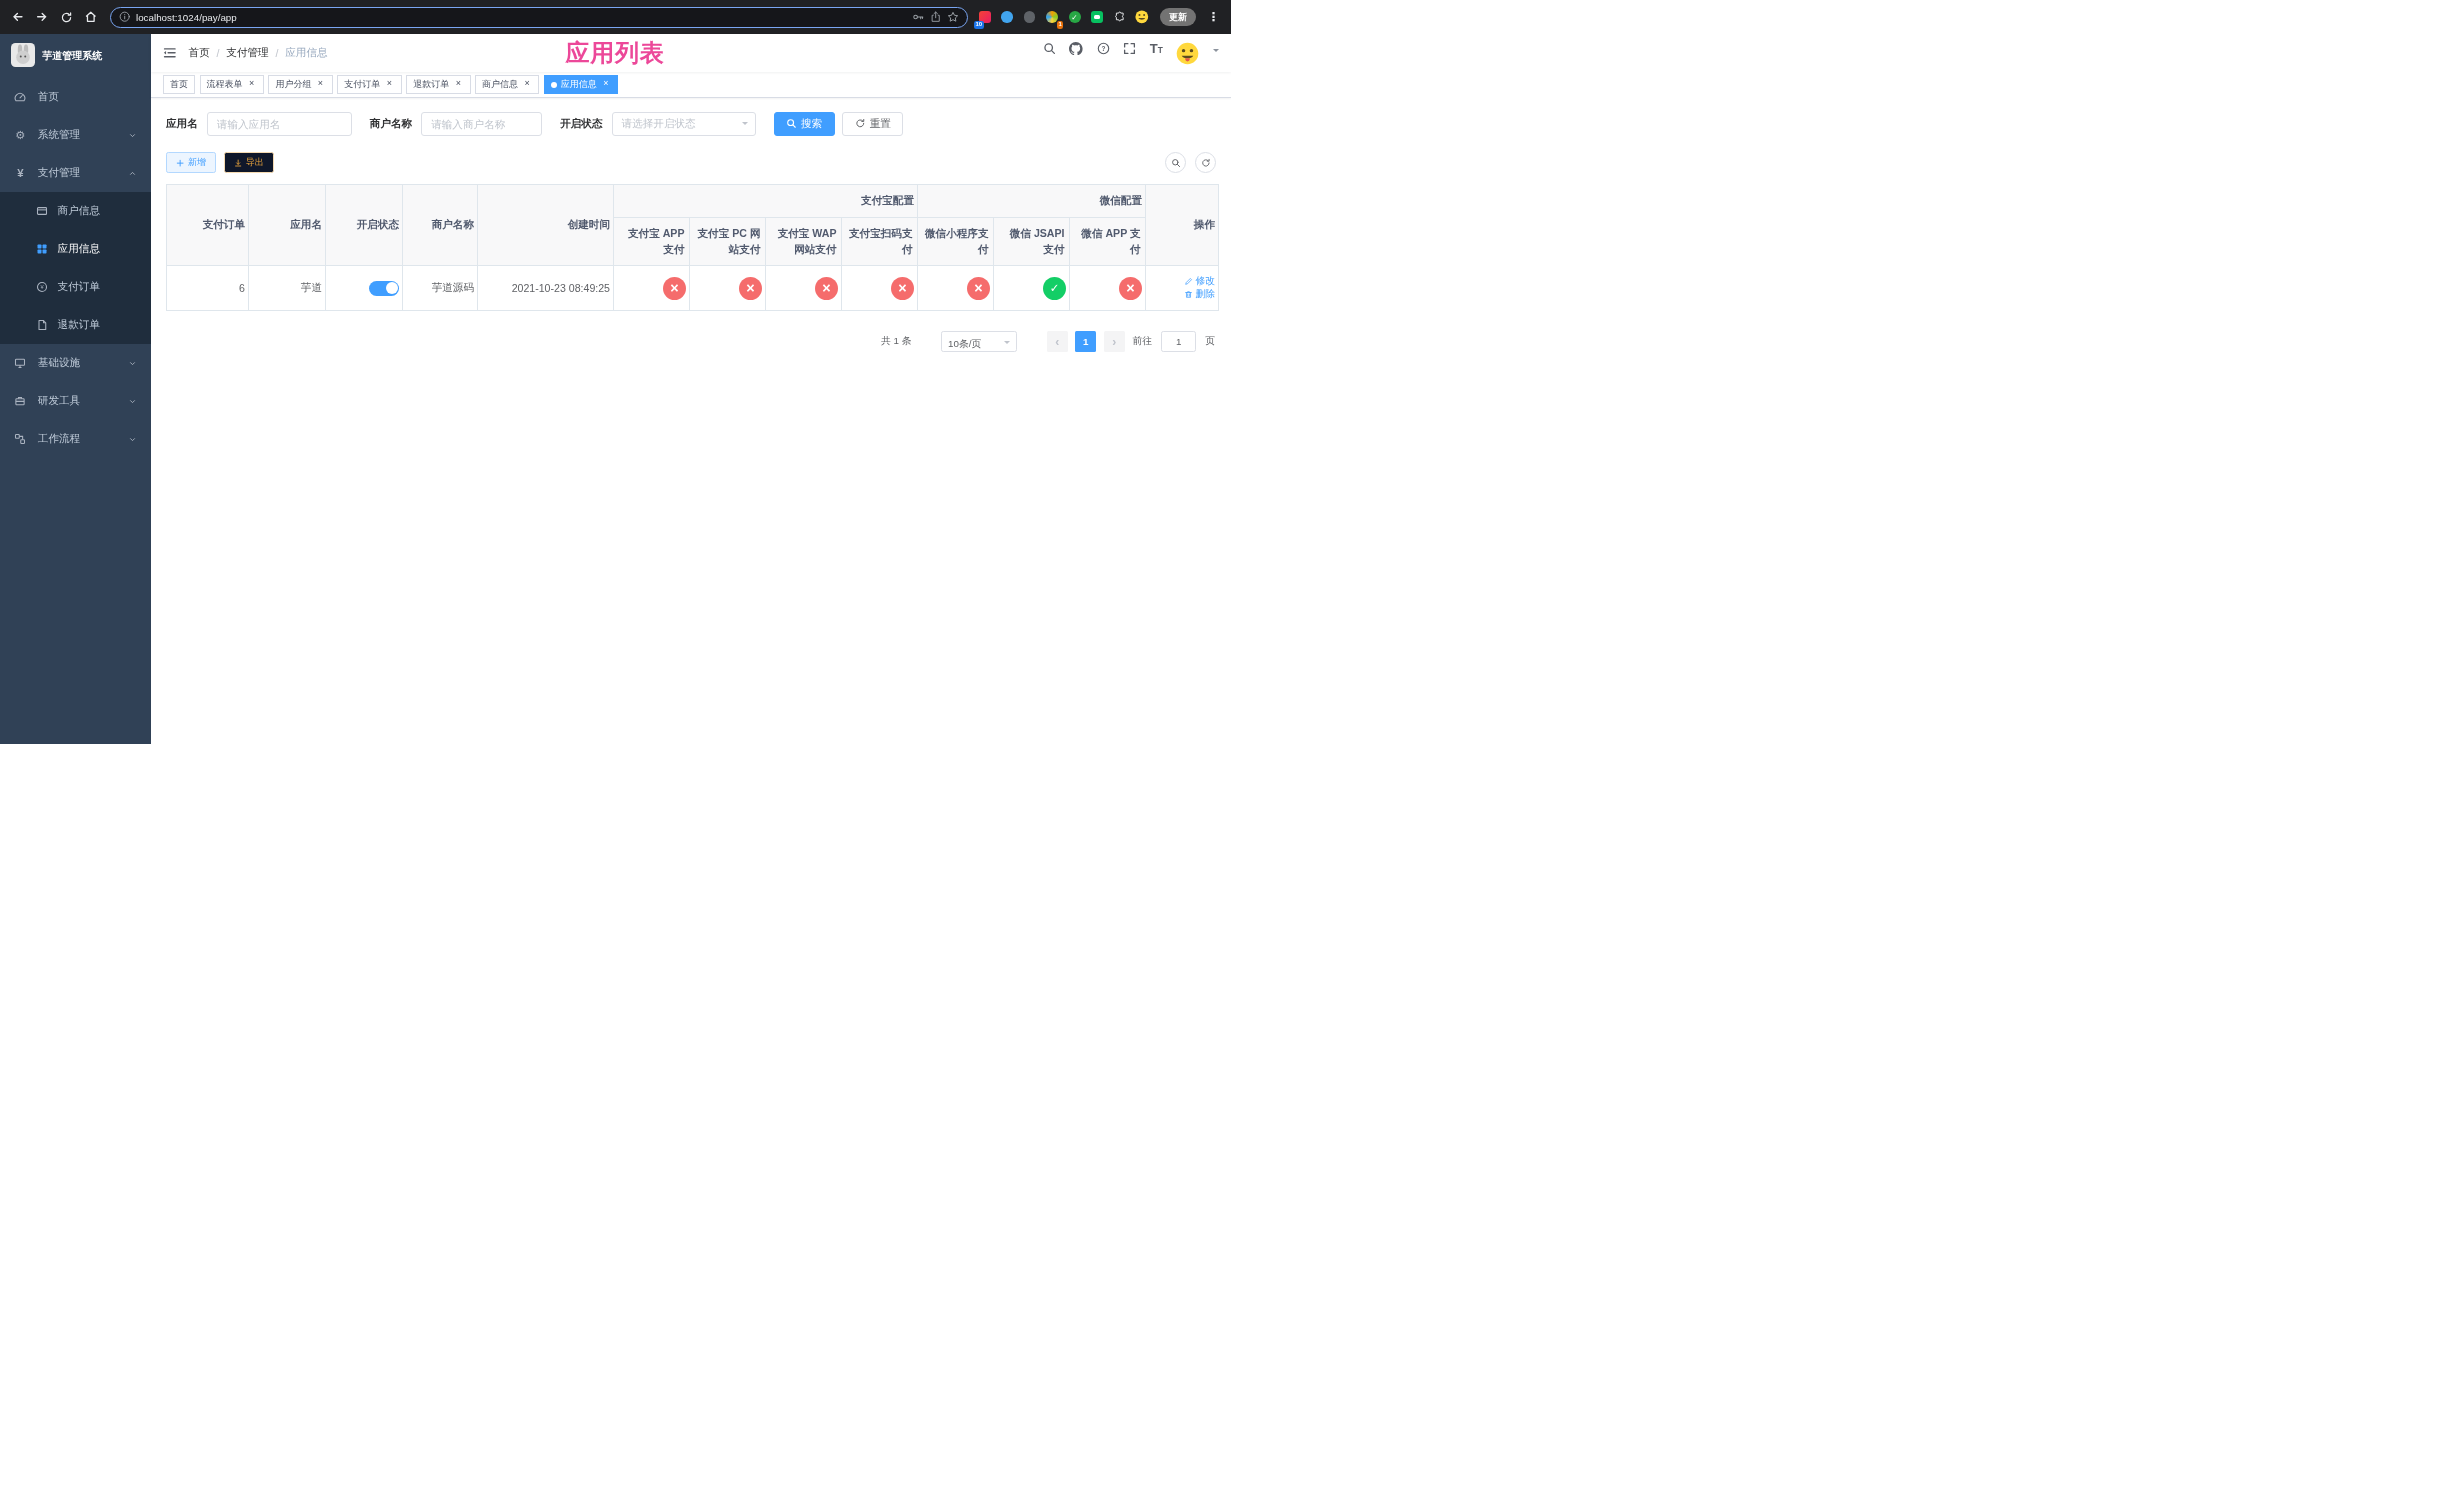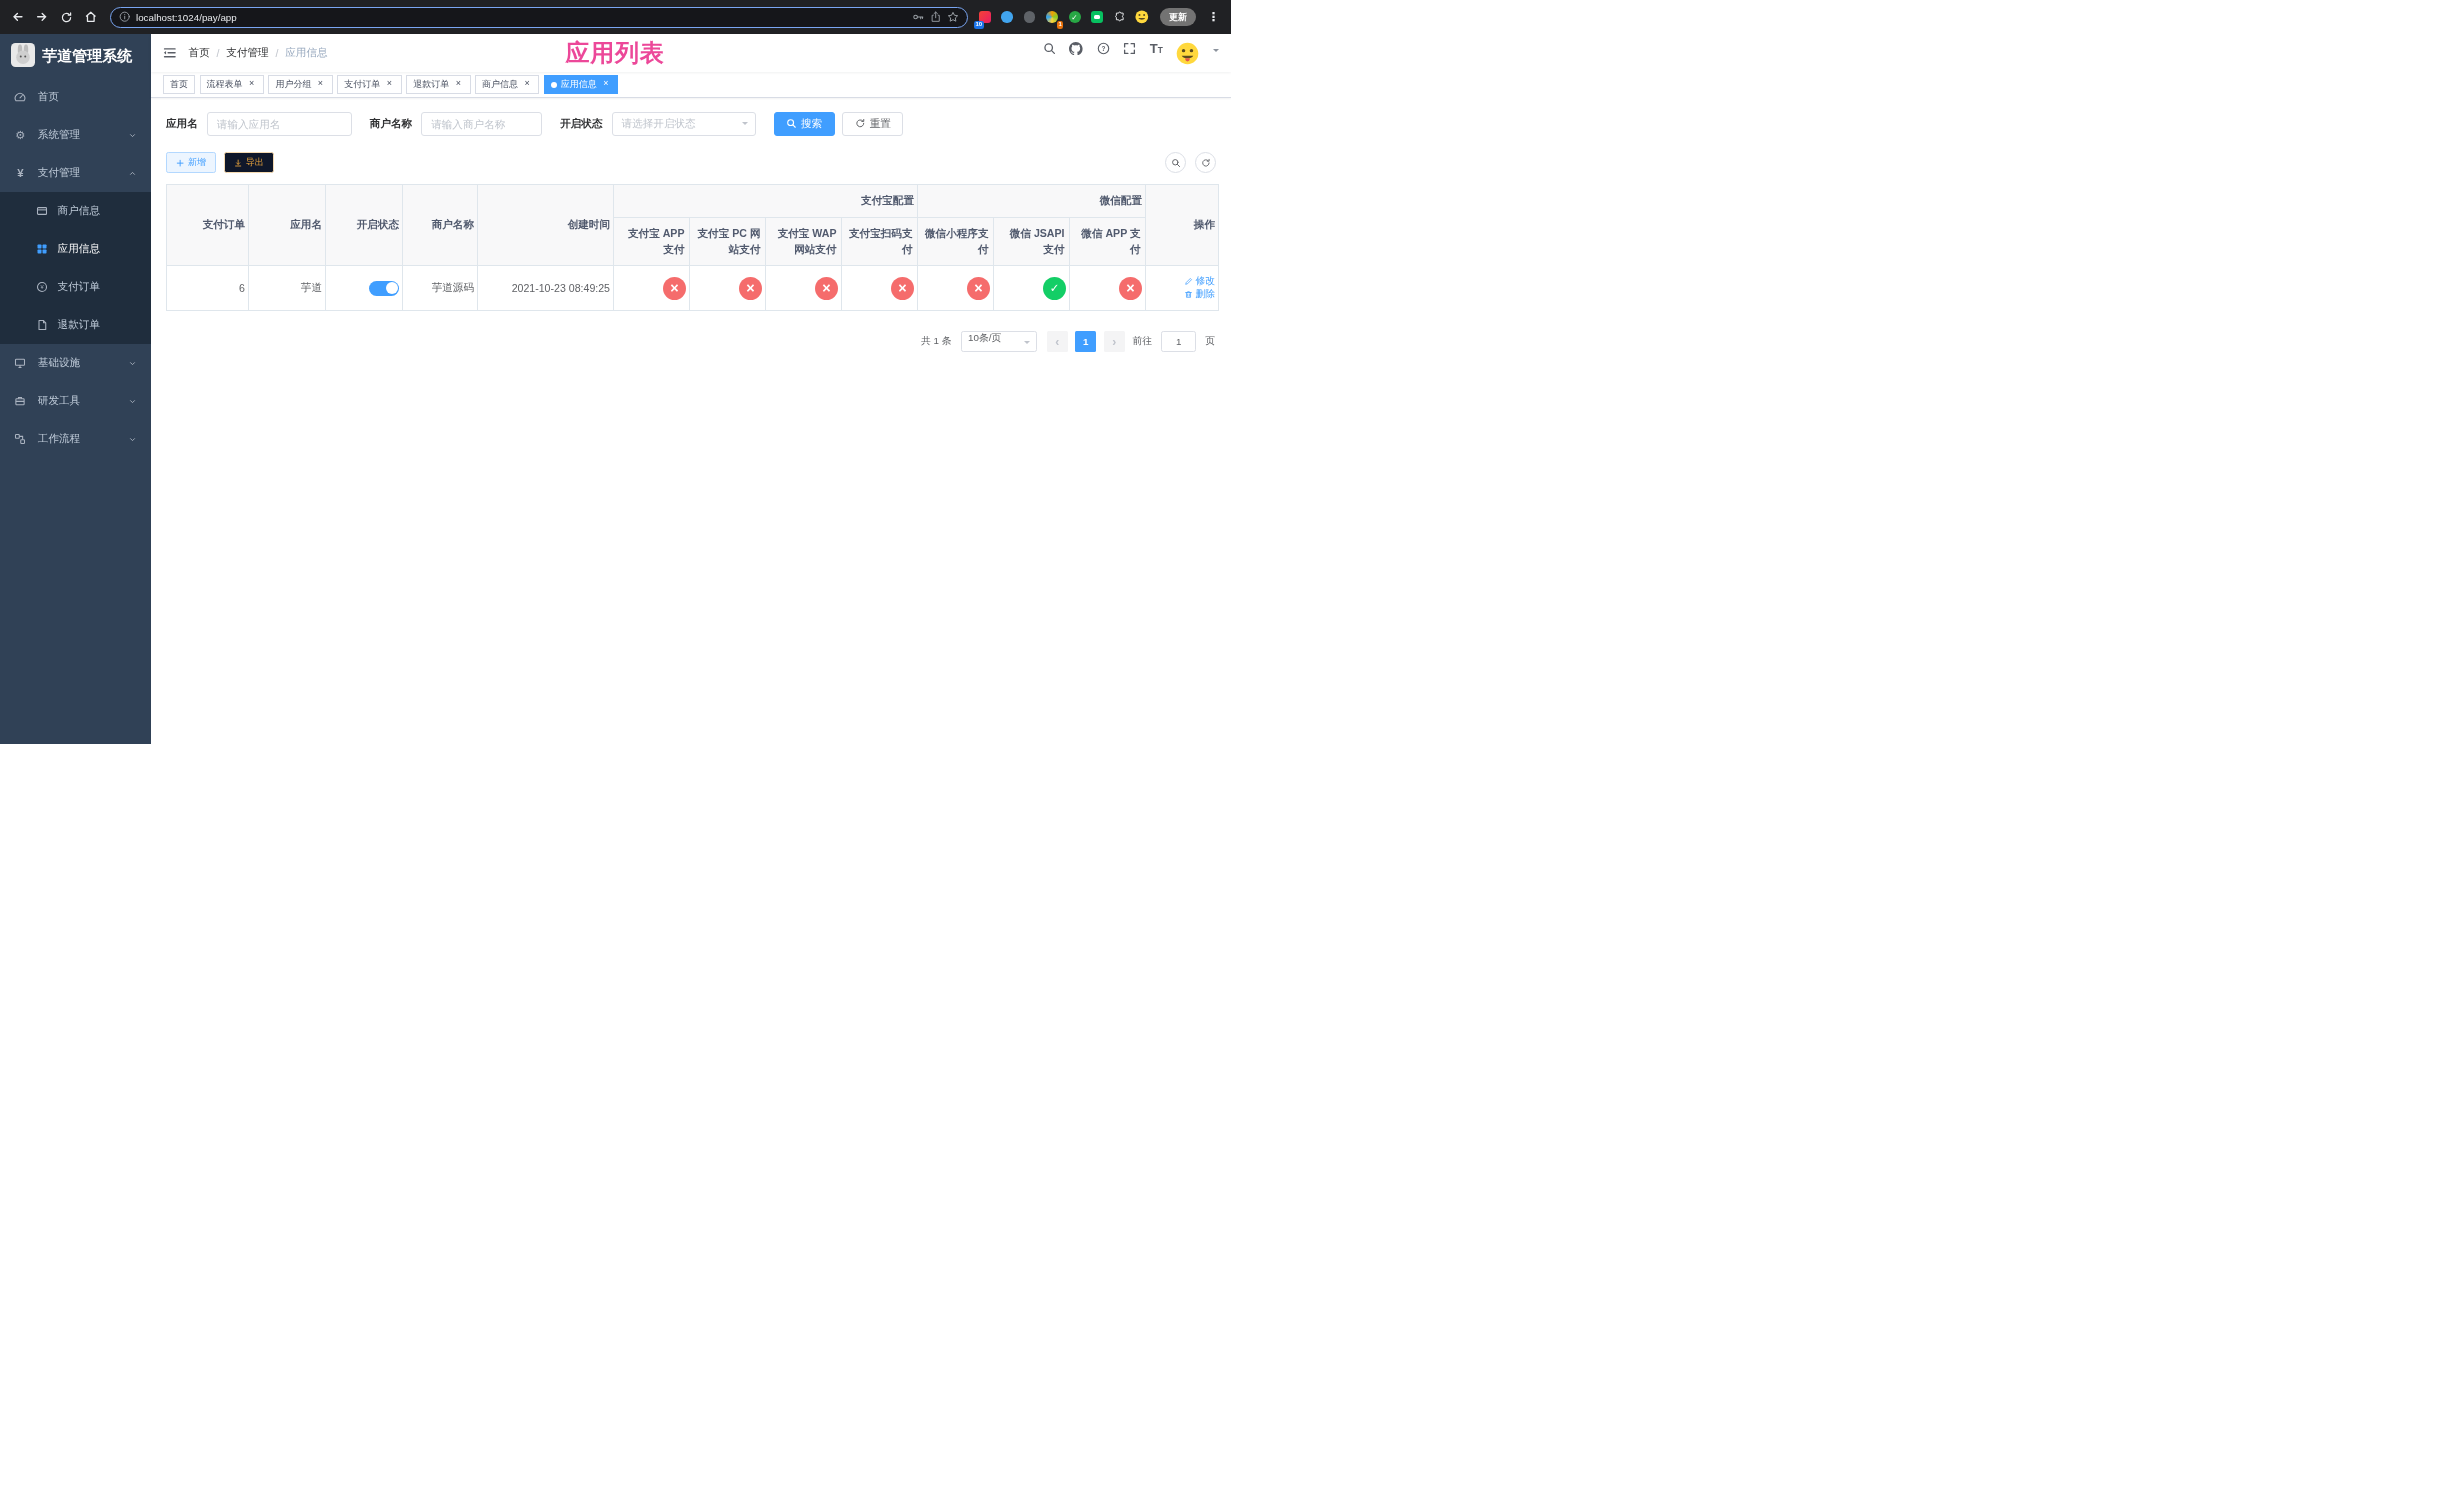--- a/index.html
+++ b/index.html
@@ -25,21 +25,21 @@
   .x-chat::after{content:"";position:absolute;left:3px;top:3.8px;width:6px;height:4.5px;border-radius:1.5px;background:#fff}
   .bdg{position:absolute;bottom:-3px;left:-1.5px;background:#1a73e8;color:#fff;font-size:6px;line-height:7.6px;padding:0 1.5px;border-radius:2.3px;font-weight:700}
   .bdg.orange{left:auto;right:-2.3px;background:#e8710a}
   .update{height:18px;padding:0 9px;margin:0 4.5px;border:none;border-radius:9px;background:#737373;color:#fff;font-size:9px;font-weight:700;cursor:pointer}
   .dots::before{content:"⋮";color:#e8eaed;font-size:12px;font-weight:700}
 
   
   .app{display:flex;height:717px}
   .sidebar{width:151px;flex:none;background:#304156;display:flex;flex-direction:column;overflow:hidden}
   .logo{height:44px;display:flex;align-items:center;gap:7.6px;padding:0 10.6px;flex:none}
-  .logo-text{color:#fff;font-size:15px;font-weight:700}
+  .logo-text{color:#fff;font-size:10px;font-weight:700}
   .mi{height:38px;display:flex;align-items:center;gap:10.6px;padding:0 13.6px;color:#bfcbd9;font-size:10.6px;cursor:pointer;flex:none}
   .mic{width:13.6px;display:flex;justify-content:center;align-items:center;color:#aab3c0;flex:none}
   .glyph-gear::before{content:"⚙";font-size:11.4px;color:#aab3c0}
   .glyph-yen::before{content:"¥";font-size:11.4px;font-weight:700;color:#aab3c0}
   .arrow{margin-left:auto;display:flex;align-items:center;color:#aab3c0}
   .arrow svg{transition:none}
   .arrow.up svg{transform:rotate(180deg)}
   .submenu{background:#1f2d3d}
   .smi{height:38px;display:flex;align-items:center;gap:9px;padding:0 13.6px 0 35px;color:#bfcbd9;font-size:10.6px;cursor:pointer}
   .smi.active{color:#fff}
@@ -100,21 +100,21 @@
   .cfg{width:23px;height:23px;border-radius:50%;display:inline-flex;align-items:center;justify-content:center;color:#fff}
   .cfg.no{background:#f56c6c}
   .cfg.yes{background:#13ce66}
   .cfg.no::before{content:"×";font-size:14.4px;font-weight:700;line-height:1}
   .cfg.yes::before{content:"✓";font-size:11.4px;font-weight:700;line-height:1}
   .ops a{color:#409eff;font-size:9.8px;text-decoration:none;display:inline-flex;align-items:center;gap:2.3px;cursor:pointer}
   .ops a + a{margin-left:7.6px}
 
   
   .pagination{margin-top:19.7px;width:1049px;display:flex;align-items:center;justify-content:flex-end;gap:7.6px;font-size:9.8px;color:#606266}
-  .psize{position:relative;width:76px;height:21px;border:0.8px solid #dcdfe6;border-radius:2.3px;display:flex;align-items:flex-start;padding:0 18px 0 6px;cursor:pointer;background:#fff;margin:0 2px}
+  .psize{position:relative;width:76px;height:21px;border:0.8px solid #dcdfe6;border-radius:2.3px;display:flex;align-items:flex-end;padding:0 18px 0 6px;cursor:pointer;background:#fff;margin:0 22px}
   .psize::after{content:"";position:absolute;right:6px;top:9px;border:3.8px solid transparent;border-top-color:#c0c4cc}
   .pgbtn{min-width:21px;height:21px;border-radius:1.5px;background:#f4f4f5;display:inline-flex;align-items:center;justify-content:center;color:#c0c4cc;cursor:pointer;font-size:10.6px;font-weight:700}
   .pgbtn.prev::before{content:"‹";font-size:12px}
   .pgbtn.next::before{content:"›";font-size:12px}
   .pgbtn.cur{background:#409eff;color:#fff;font-size:9.8px}
   .goto{width:35px;height:21px;border:0.8px solid #dcdfe6;border-radius:2.3px;text-align:center;font-size:9.8px;color:#606266;outline:none;margin:0 1.5px;font-family:inherit}
 </style>
 </head>
 <body>
 

